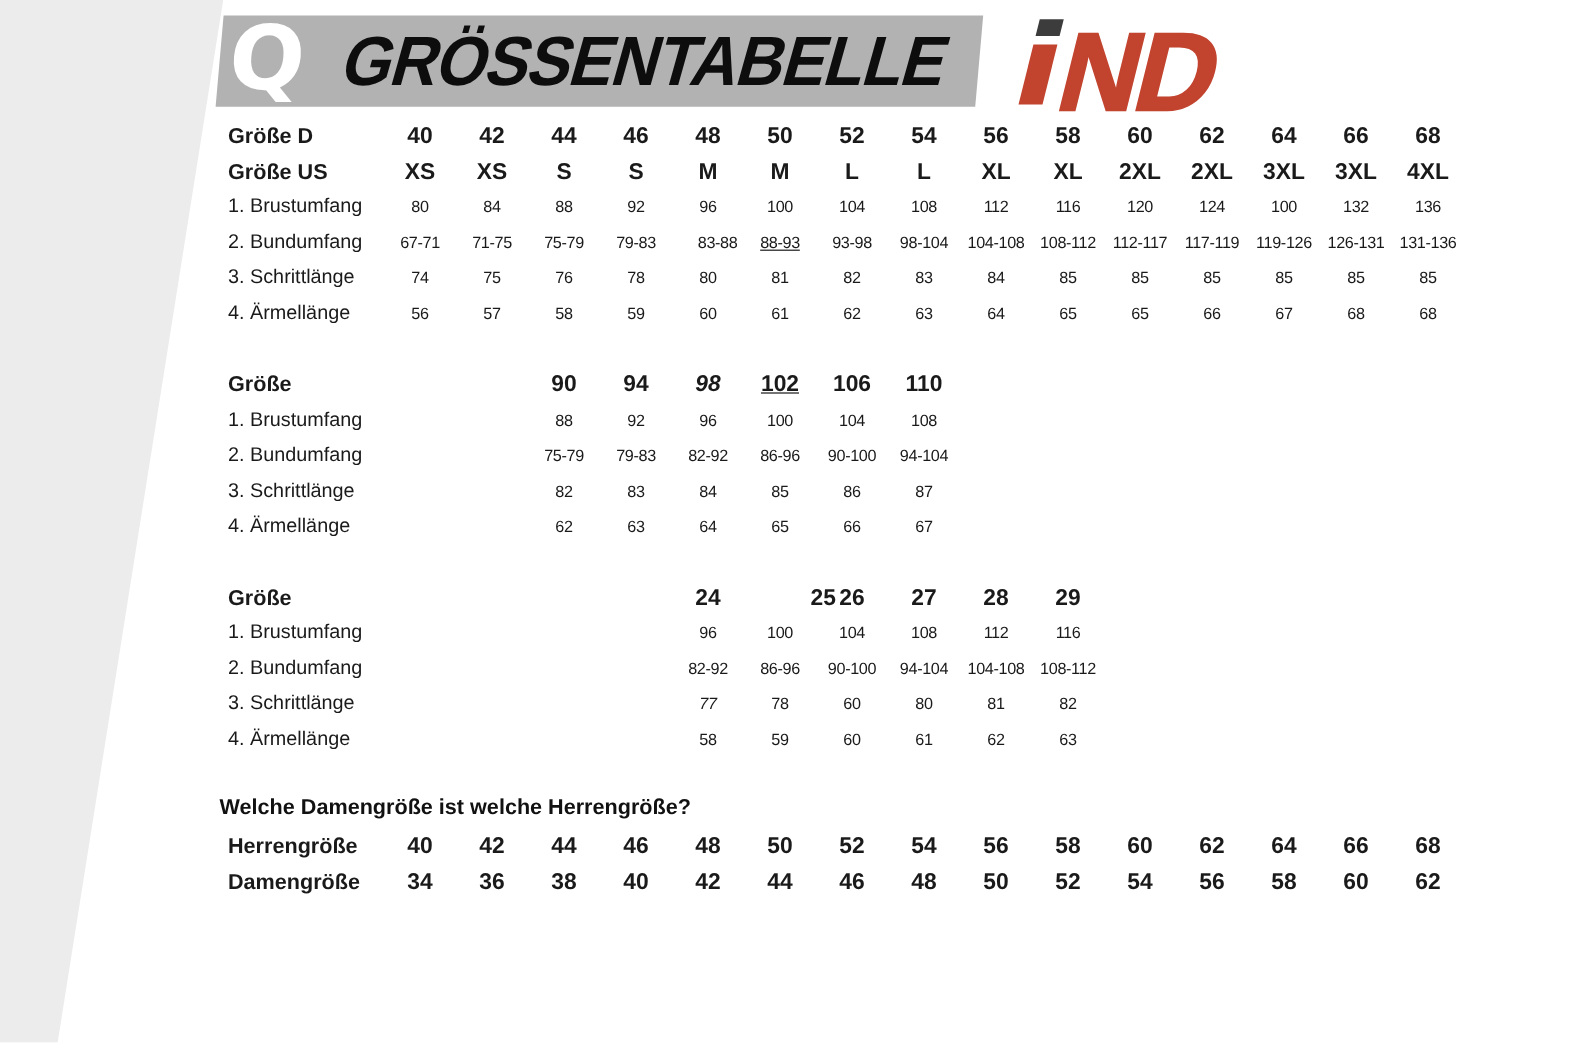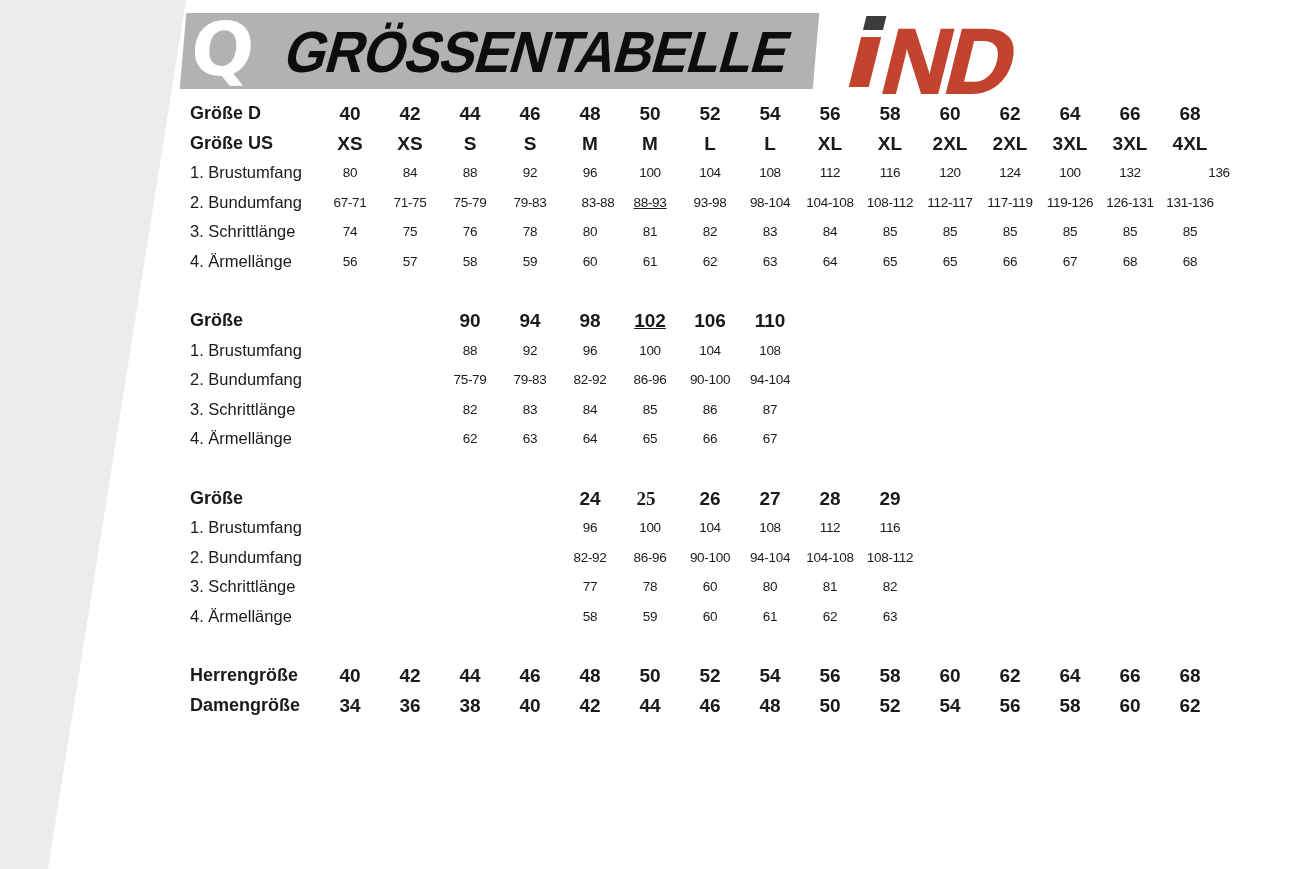--- a/index.html
+++ b/index.html
@@ -118,21 +118,21 @@
           <div class="cell" style="left: 560px;">96</div>
           <div class="cell" style="left: 620px;">100</div>
           <div class="cell" style="left: 680px;">104</div>
           <div class="cell" style="left: 740px;">108</div>
           <div class="cell" style="left: 800px;">112</div>
           <div class="cell" style="left: 860px;">116</div>
           <div class="cell" style="left: 920px;">120</div>
           <div class="cell" style="left: 980px;">124</div>
           <div class="cell" style="left: 1040px;">100</div>
           <div class="cell" style="left: 1100px;">132</div>
-          <div class="cell" style="left: 1189px;">136</div>
+          <div class="cell" style="left: 1160px;">136</div>
         </div>
         <div class="row">
           <div class="row-label">2. Bundumfang</div>
           <div class="cell" style="left: 320px;">67-71</div>
           <div class="cell" style="left: 380px;">71-75</div>
           <div class="cell" style="left: 440px;">75-79</div>
           <div class="cell" style="left: 500px;">79-83</div>
           <div class="cell" style="left: 568px;">83-88</div>
           <div class="cell" style="left: 620px; text-decoration: underline;">88-93</div>
           <div class="cell" style="left: 680px;">93-98</div>
@@ -180,21 +180,21 @@
           <div class="cell" style="left: 1040px;">67</div>
           <div class="cell" style="left: 1100px;">68</div>
           <div class="cell" style="left: 1160px;">68</div>
         </div>
       </div>
       <div class="section">
         <div class="row bold">
           <div class="row-label">Größe</div>
           <div class="cell" style="left: 440px;">90</div>
           <div class="cell" style="left: 500px;">94</div>
-          <div class="cell" style="left: 560px;">98</div>
+          <div class="cell" style="left: 560px; font-style: italic;">98</div>
           <div class="cell" style="left: 620px; text-decoration: underline;">102</div>
           <div class="cell" style="left: 680px;">106</div>
           <div class="cell" style="left: 740px;">110</div>
         </div>
         <div class="row">
           <div class="row-label">1. Brustumfang</div>
           <div class="cell" style="left: 440px;">88</div>
           <div class="cell" style="left: 500px;">92</div>
           <div class="cell" style="left: 560px;">96</div>
           <div class="cell" style="left: 620px;">100</div>
@@ -226,21 +226,21 @@
           <div class="cell" style="left: 560px;">64</div>
           <div class="cell" style="left: 620px;">65</div>
           <div class="cell" style="left: 680px;">66</div>
           <div class="cell" style="left: 740px;">67</div>
         </div>
       </div>
       <div class="section">
         <div class="row bold">
           <div class="row-label">Größe</div>
           <div class="cell" style="left: 560px;">24</div>
-          <div class="cell" style="left: 616px; font-family: Liberation Serif, serif;">25</div>
+          <div class="cell" style="left: 656px;">25</div>
           <div class="cell" style="left: 680px;">26</div>
           <div class="cell" style="left: 740px;">27</div>
           <div class="cell" style="left: 800px;">28</div>
           <div class="cell" style="left: 860px;">29</div>
         </div>
         <div class="row">
           <div class="row-label">1. Brustumfang</div>
           <div class="cell" style="left: 560px;">96</div>
           <div class="cell" style="left: 620px;">100</div>
           <div class="cell" style="left: 680px;">104</div>
@@ -252,38 +252,39 @@
           <div class="row-label">2. Bundumfang</div>
           <div class="cell" style="left: 560px;">82-92</div>
           <div class="cell" style="left: 620px;">86-96</div>
           <div class="cell" style="left: 680px;">90-100</div>
           <div class="cell" style="left: 740px;">94-104</div>
           <div class="cell" style="left: 800px;">104-108</div>
           <div class="cell" style="left: 860px;">108-112</div>
         </div>
         <div class="row">
           <div class="row-label">3. Schrittlänge</div>
-          <div class="cell" style="left: 560px;">77</div>
+          <div class="cell" style="left: 560px; font-style: italic;">77</div>
           <div class="cell" style="left: 620px;">78</div>
           <div class="cell" style="left: 680px;">60</div>
           <div class="cell" style="left: 740px;">80</div>
           <div class="cell" style="left: 800px;">81</div>
           <div class="cell" style="left: 860px;">82</div>
         </div>
         <div class="row">
           <div class="row-label">4. Ärmellänge</div>
           <div class="cell" style="left: 560px;">58</div>
           <div class="cell" style="left: 620px;">59</div>
           <div class="cell" style="left: 680px;">60</div>
           <div class="cell" style="left: 740px;">61</div>
           <div class="cell" style="left: 800px;">62</div>
           <div class="cell" style="left: 860px;">63</div>
         </div>
       </div>
       <div class="section">
+        <div class="section-title">Welche Damengröße ist welche Herrengröße?</div>
         <div class="row bold">
           <div class="row-label">Herrengröße</div>
           <div class="cell" style="left: 320px;">40</div>
           <div class="cell" style="left: 380px;">42</div>
           <div class="cell" style="left: 440px;">44</div>
           <div class="cell" style="left: 500px;">46</div>
           <div class="cell" style="left: 560px;">48</div>
           <div class="cell" style="left: 620px;">50</div>
           <div class="cell" style="left: 680px;">52</div>
           <div class="cell" style="left: 740px;">54</div>

